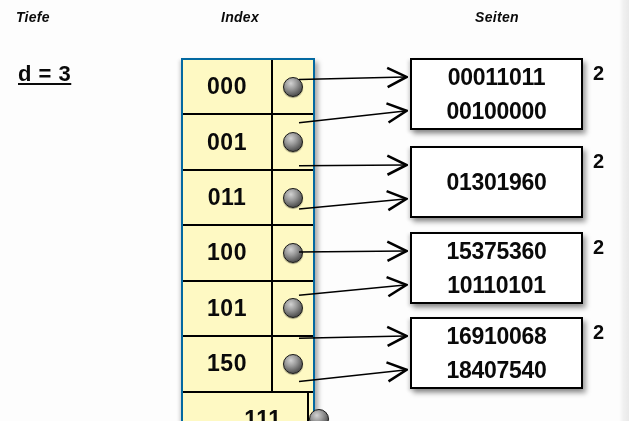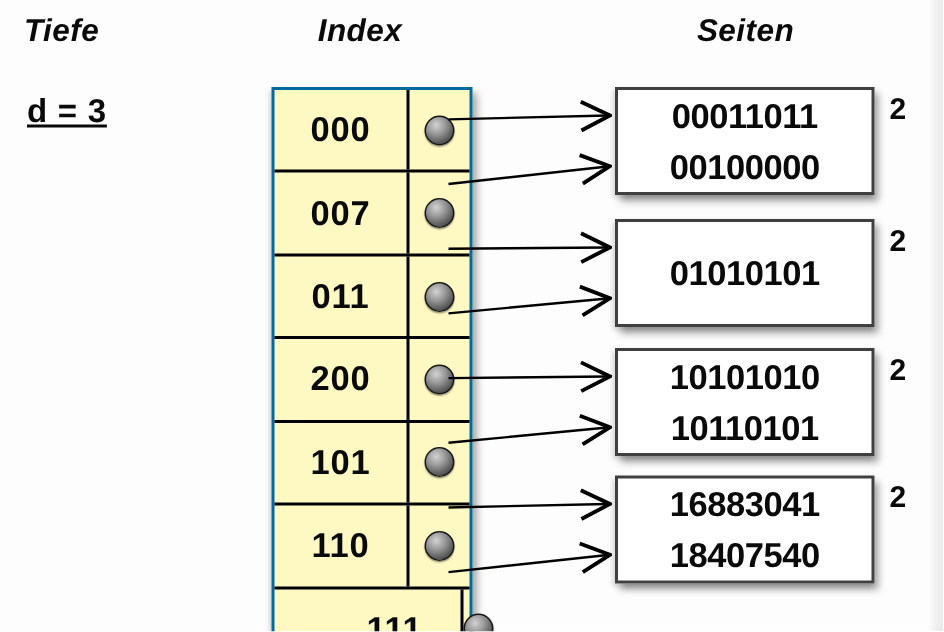--- a/index.html
+++ b/index.html
@@ -16,21 +16,21 @@
     position: absolute;
     right: 0; top: 0;
     width: 10px; height: 100%;
     background: linear-gradient(to right, rgba(0,0,0,0) 0%, rgba(0,0,0,0.05) 45%, rgba(0,0,0,0.08) 100%);
   }
   .col-header {
     position: absolute;
     top: 9px;
     font-style: italic;
     font-weight: 600;
-    font-size: 21px;
+    font-size: 14px;
     letter-spacing: 0.3px;
     white-space: nowrap;
   }
   .hdr-depth  { left: 16px; }
   .hdr-index  { left: 240px; transform: translateX(-50%); }
   .hdr-pages  { left: 497px; transform: translateX(-50%); }
   .depth-value {
     position: absolute;
     left: 18px; top: 61px;
     font-size: 22px;
@@ -78,21 +78,21 @@
     border: 1.5px solid #161616;
     background: radial-gradient(circle at 38% 30%, #d2d2d2 0%, #9a9a9a 35%, #565656 72%, #3c3c3c 100%);
     box-shadow: 0 1px 1px rgba(0,0,0,0.4);
   }
   
   .page {
     position: absolute;
     left: 410px;
     width: 173px; height: 72px;
     box-sizing: border-box;
-    border: 2px solid #404040;
+    border: 2px solid #000000;
     background: #fff;
     display: flex;
     flex-direction: column;
     justify-content: center;
     align-items: center;
     box-shadow: 3px 4px 5px rgba(0,0,0,0.38), -2px 2px 3px rgba(0,0,0,0.12);
   }
   .page-line {
     font-size: 23px;
     font-weight: 600;
@@ -127,73 +127,73 @@
   <div class="depth-value">d = 3</div>
 
   <div class="index-table">
     <div class="index-row">
       <span class="cell-label">000</span>
       <span class="cell-pointer">
           <span class="pointer-dot"></span>
         </span>
     </div>
     <div class="index-row">
-      <span class="cell-label">007</span>
+      <span class="cell-label">001</span>
       <span class="cell-pointer">
           <span class="pointer-dot"></span>
         </span>
     </div>
     <div class="index-row">
       <span class="cell-label">011</span>
       <span class="cell-pointer">
           <span class="pointer-dot"></span>
         </span>
     </div>
     <div class="index-row">
-      <span class="cell-label">200</span>
+      <span class="cell-label">100</span>
       <span class="cell-pointer">
           <span class="pointer-dot"></span>
         </span>
     </div>
     <div class="index-row">
       <span class="cell-label">101</span>
       <span class="cell-pointer">
           <span class="pointer-dot"></span>
         </span>
     </div>
     <div class="index-row">
-      <span class="cell-label">110</span>
+      <span class="cell-label">150</span>
       <span class="cell-pointer">
           <span class="pointer-dot"></span>
         </span>
     </div>
     <div class="index-row">
       <span class="cell-label">111</span>
       <span class="cell-pointer">
           <span class="pointer-dot"></span>
         </span>
     </div>
   </div>
 
   <div class="page" style="top:58px">
     <span class="page-line">00011011</span>
     <span class="page-line">00100000</span>
     <span class="local-depth">2</span>
   </div>
   <div class="page" style="top:146px">
-    <span class="page-line">01010101</span>
+    <span class="page-line">01301960</span>
     <span class="local-depth">2</span>
   </div>
   <div class="page" style="top:232px">
-    <span class="page-line">10101010</span>
+    <span class="page-line">15375360</span>
     <span class="page-line">10110101</span>
     <span class="local-depth">2</span>
   </div>
   <div class="page" style="top:317px">
-    <span class="page-line">16883041</span>
+    <span class="page-line">16910068</span>
     <span class="page-line">18407540</span>
     <span class="local-depth">2</span>
   </div>
 
   <svg class="arrows" viewBox="0 0 629 421">
     <defs>
       <marker id="arrowhead" viewBox="0 0 14 14" refX="12" refY="7" markerWidth="14" markerHeight="14" orient="auto-start-reverse">
         <path d="M1,1 L13,7 L1,13" fill="none" stroke="#000" stroke-width="1.6"></path>
       </marker>
     </defs>

